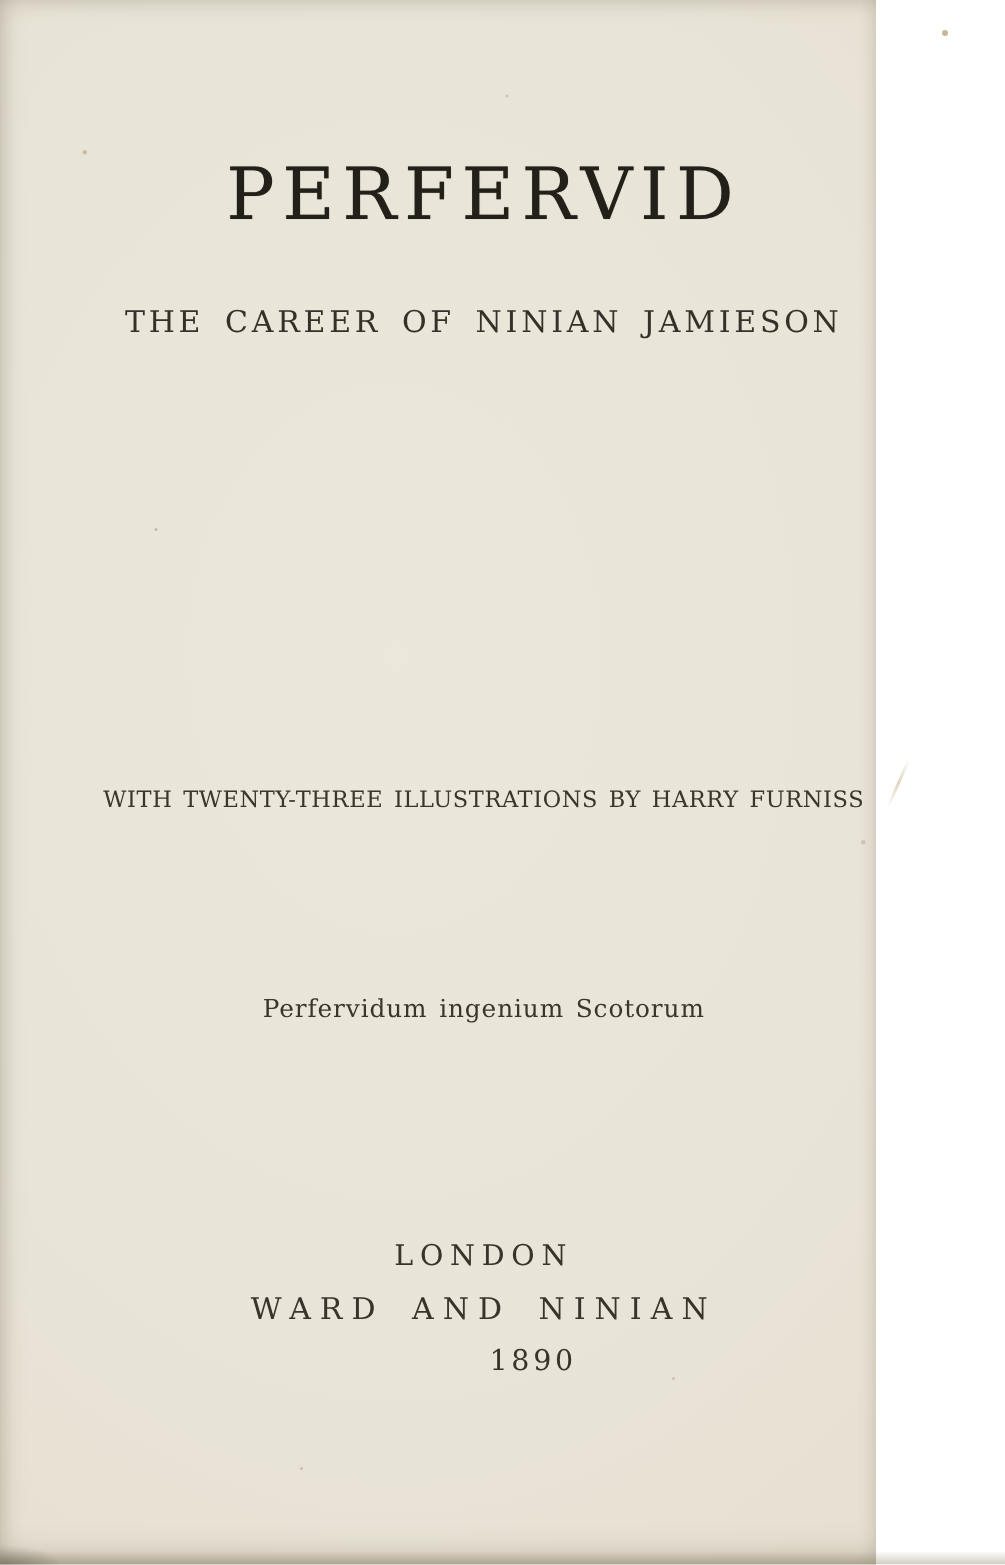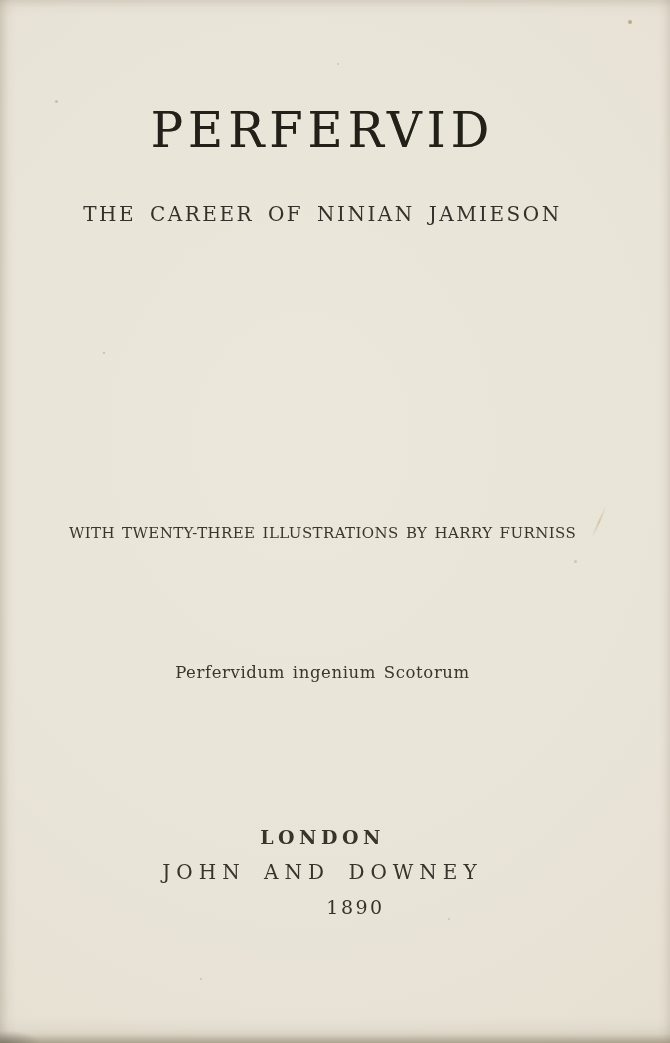--- a/index.html
+++ b/index.html
@@ -6,21 +6,21 @@
     margin: 0;
     padding: 0;
     width: 670px;
     height: 1043px;
     overflow: hidden;
     font-family: "DejaVu Serif", "Liberation Serif", serif;
   }
 
   .page {
     position: relative;
-    width: 670px;
+    width: 584px;
     height: 1043px;
     background:
       radial-gradient(ellipse 120% 90% at 45% 42%,
         #ece7db 0%, #e9e4d8 50%, #e6e0d2 78%, #e0d9c9 100%);
     box-shadow:
       inset 10px 0 14px -8px rgba(120, 110, 88, 0.28),
       inset 0 10px 14px -8px rgba(120, 110, 88, 0.22),
       inset -8px 0 12px -8px rgba(120, 110, 88, 0.18),
       inset 0 -16px 20px -12px rgba(104, 93, 70, 0.35);
     color: #2f2b25;
@@ -89,21 +89,20 @@
     letter-spacing: 0.6px;
     word-spacing: 2px;
     color: #3a352d;
   }
 
   .imprint-city {
     top: 827px;
     font-size: 19px;
     letter-spacing: 4.5px;
     color: #38332b;
-    font-weight: bold;
   }
 
   .imprint-publisher {
     top: 861px;
     font-size: 20px;
     letter-spacing: 6px;
     word-spacing: 6px;
     color: #38332b;
   }
 
@@ -172,21 +171,21 @@
     <div class="line book-subtitle">THE CAREER OF NINIAN JAMIESON</div>
 
 
 
     <div class="line illustrations">WITH TWENTY-THREE ILLUSTRATIONS BY HARRY FURNISS</div>
 
     <div class="line epigraph">Perfervidum ingenium Scotorum</div>
 
     <div class="line imprint-city">LONDON</div>
 
-    <div class="line imprint-publisher">JOHN AND DOWNEY</div>
+    <div class="line imprint-publisher">WARD AND NINIAN</div>
 
     <div class="line imprint-year">1890</div>
 
   </div>
 
   <div class="speck s1"></div>
   <div class="speck s2"></div>
   <div class="speck s3"></div>
   <div class="speck s4"></div>
   <div class="speck s5"></div>

